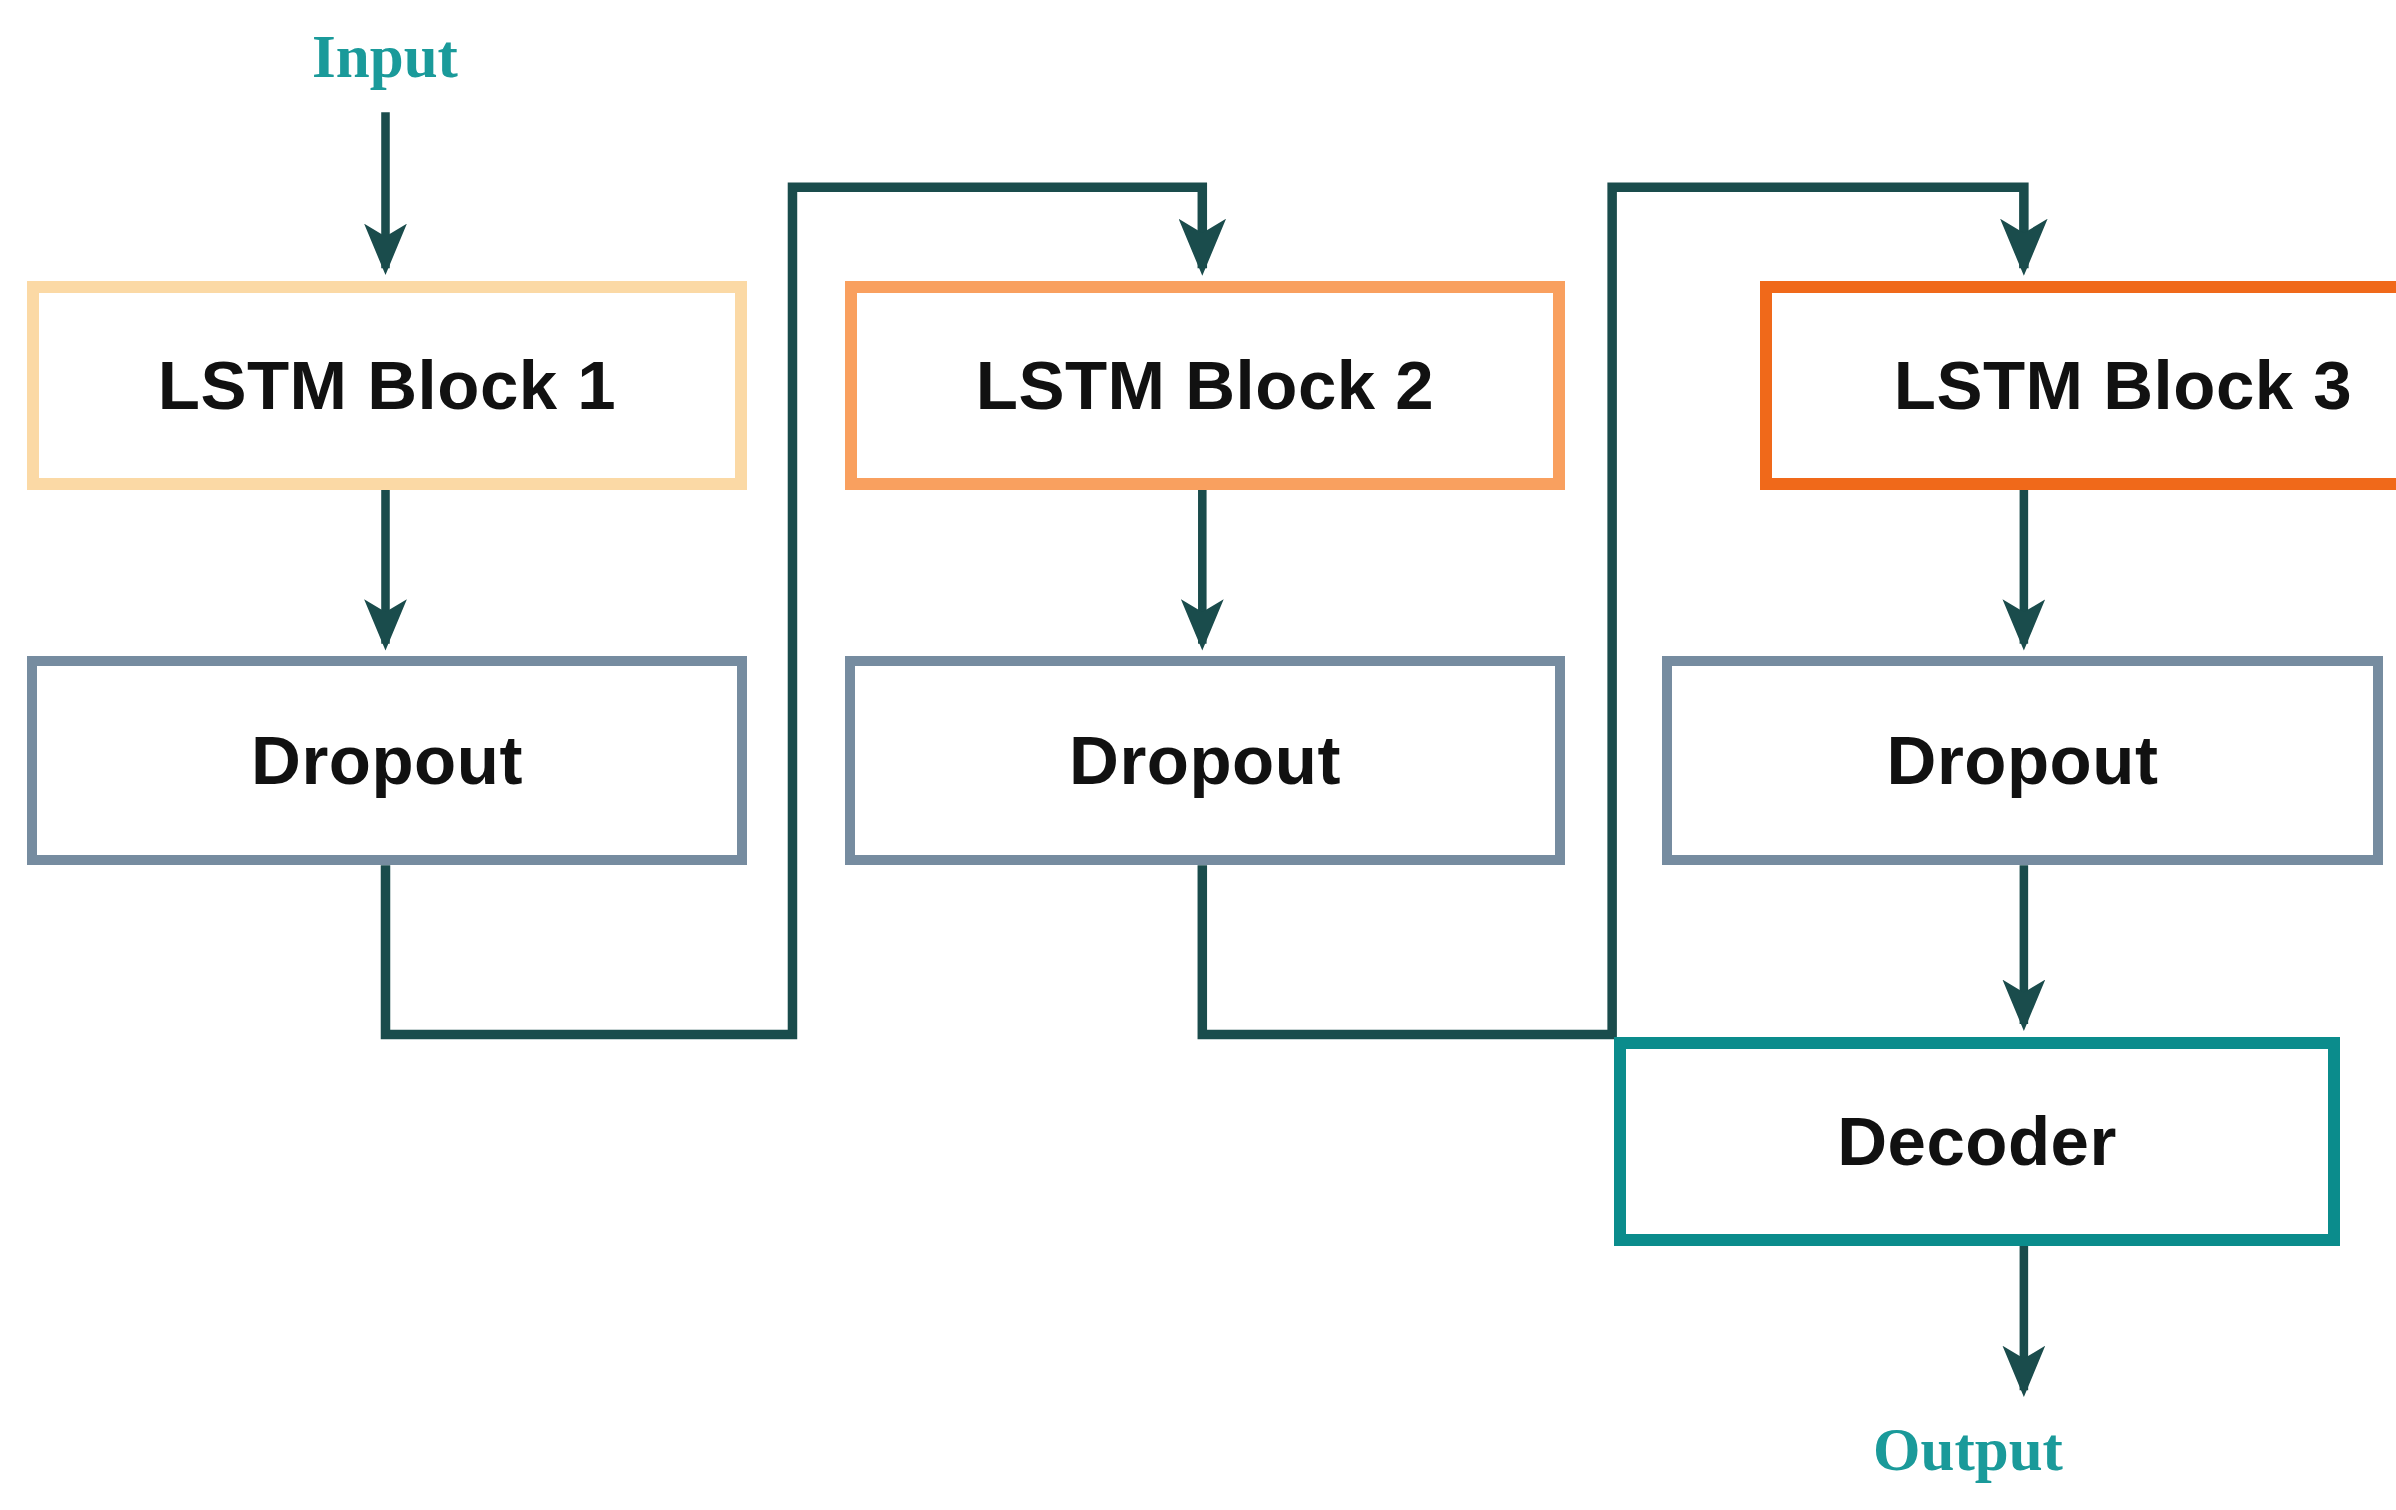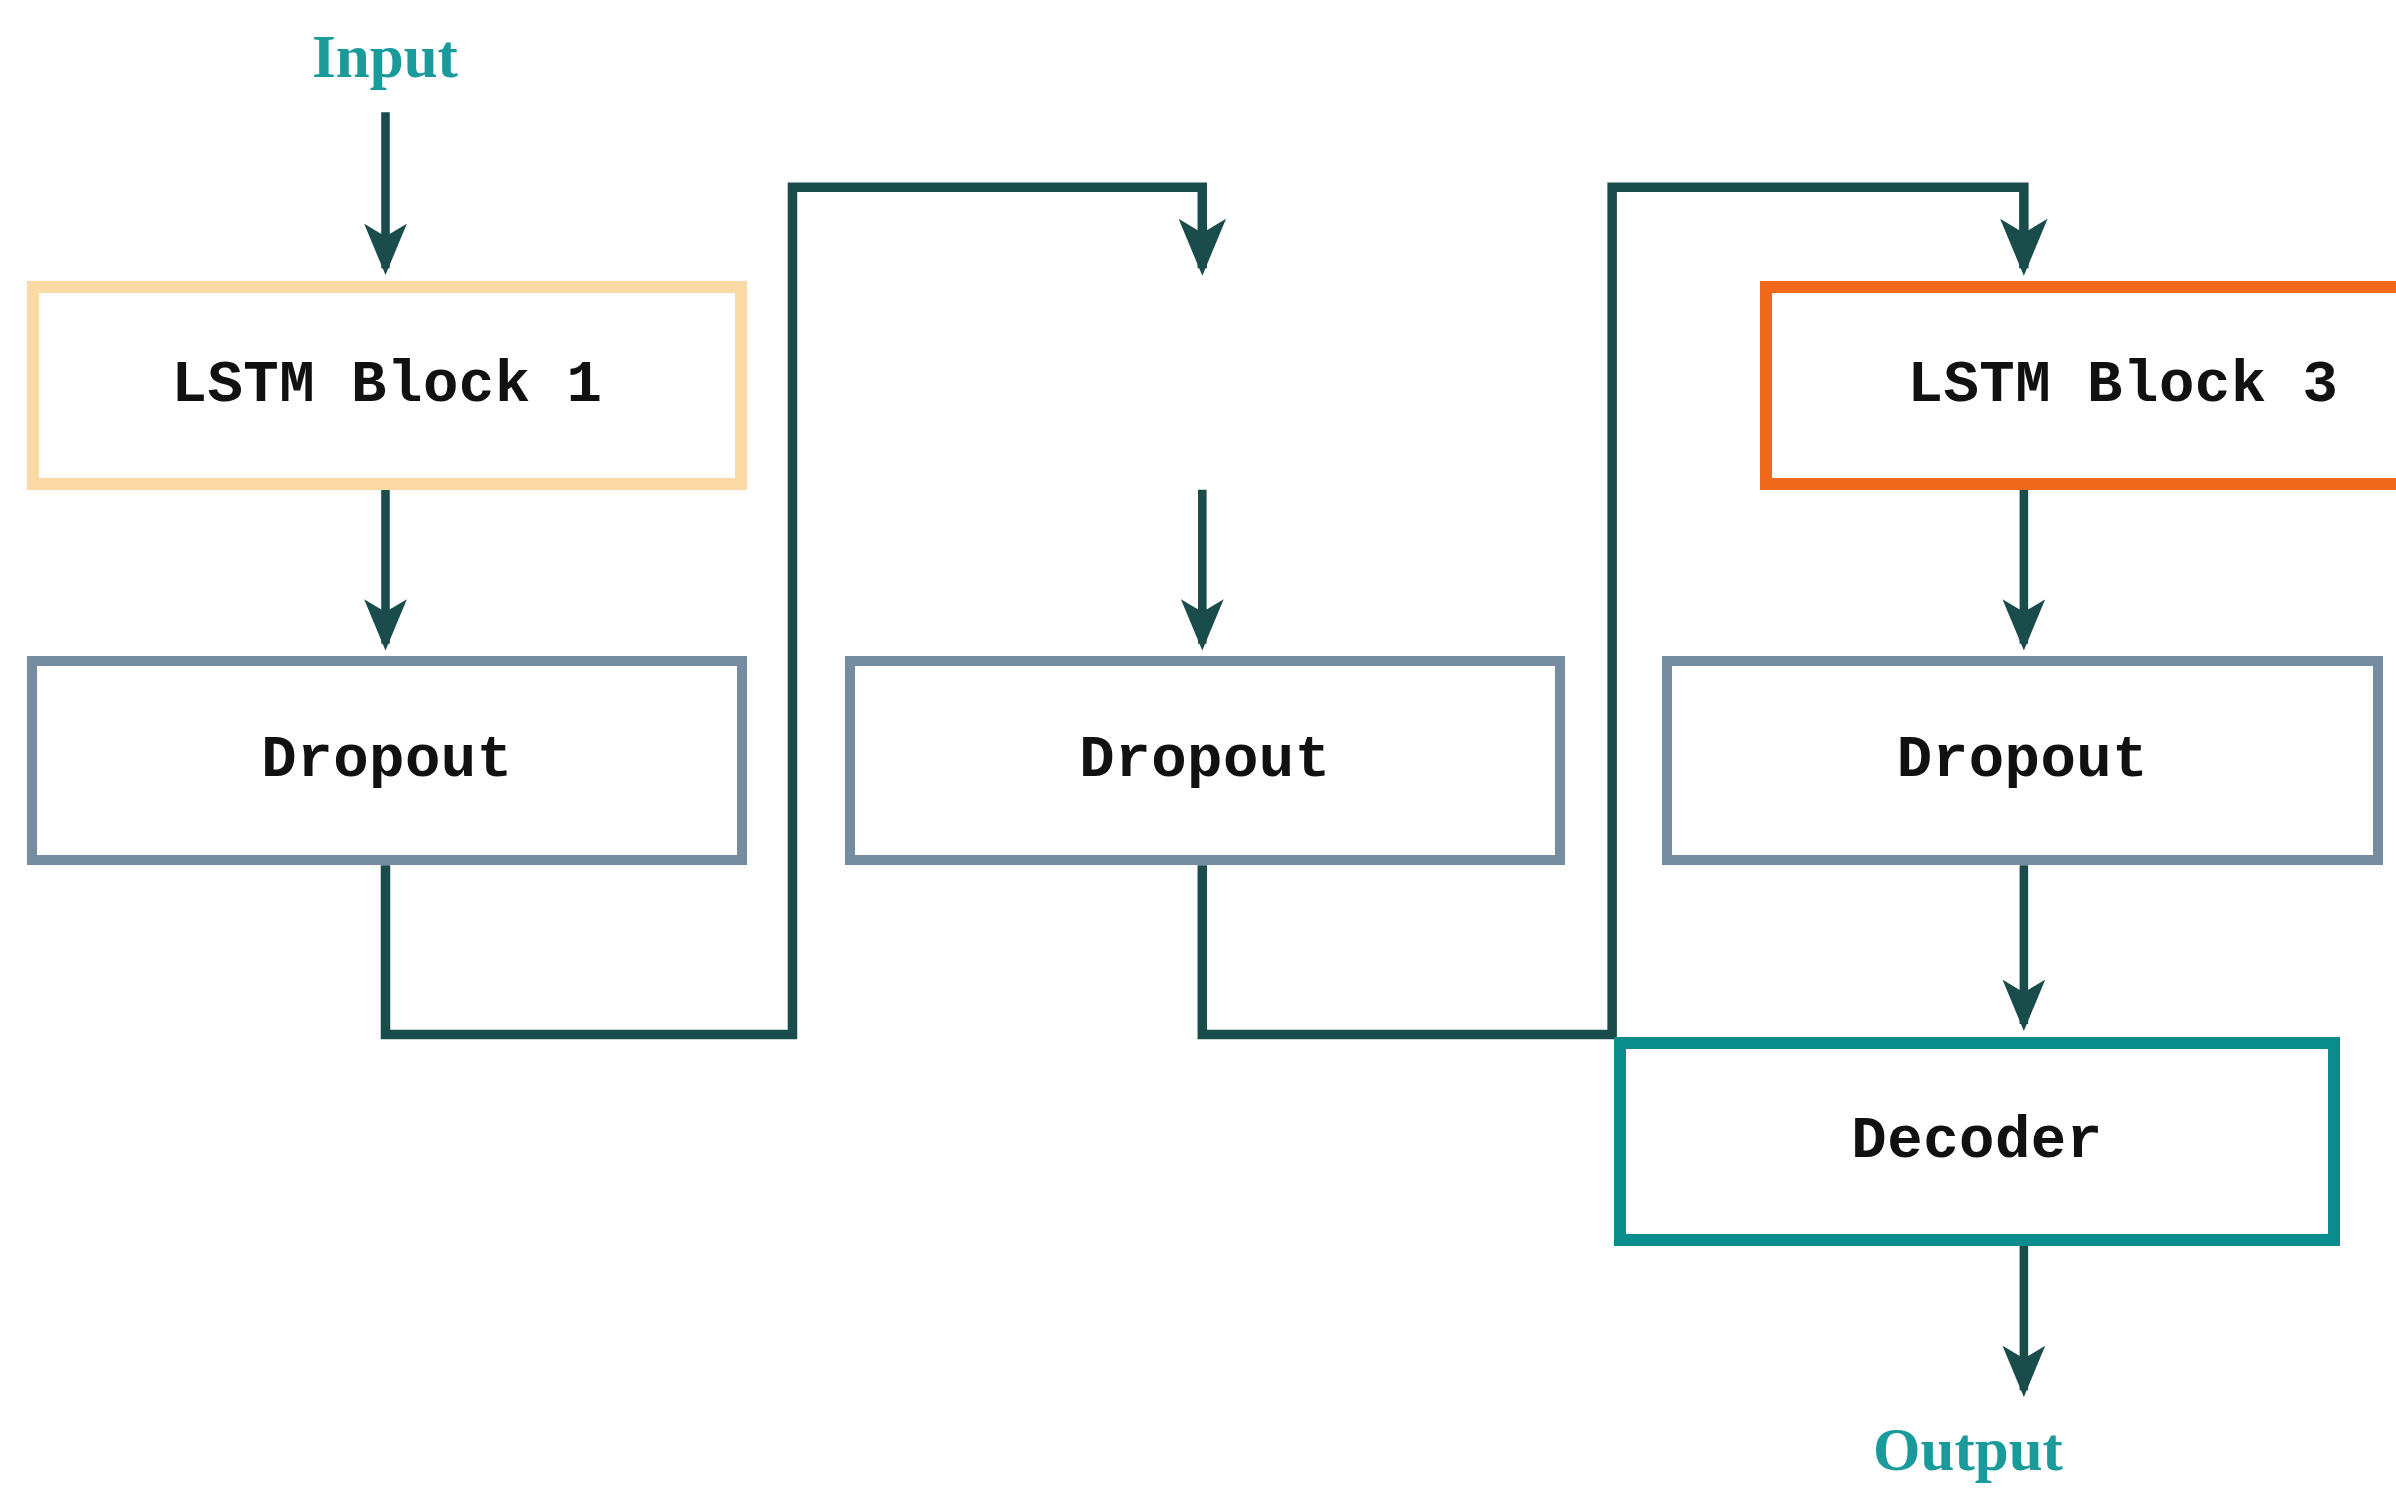--- a/index.html
+++ b/index.html
@@ -27,23 +27,23 @@
   }
   .node {
     position: absolute;
     box-sizing: border-box;
     background: #ffffff;
     display: flex;
     align-items: center;
     justify-content: center;
   }
   .node-label {
-    font-family: Liberation Mono, monospace;
+    font-family: Liberation Sans, sans-serif;
     font-weight: bold;
-    font-size: 59px;
+    font-size: 69px;
     color: #111111;
     letter-spacing: 0.5px;
     white-space: nowrap;
     line-height: 1;
   }
   .endpoint-label {
     position: absolute;
     font-family: "Liberation Serif", "DejaVu Serif", serif;
     font-weight: bold;
     font-size: 61px;
@@ -98,20 +98,23 @@
   </svg>
 
   <div class="endpoint-label" style="left:385px; top:56px; transform:translate(-50%,-50%); color:#1A9A9A;">Input</div>
 
   <div class="endpoint-label" style="left:1968px; top:1449px; transform:translate(-50%,-50%); color:#1A9A9A;">Output</div>
 
   <div class="node" style="left:27px; top:281px; width:720px; height:209px; border:12.4px solid #FBD9A5;">
     <span class="node-label">LSTM Block 1</span>
   </div>
 
+  <div class="node" style="left:845px; top:281px; width:720px; height:209px; border:12.4px solid #F9A05F;">
+    <span class="node-label">LSTM Block 2</span>
+  </div>
 
   <div class="node" style="left:1760px; top:281px; width:726px; height:209px; border:12.4px solid #F0691A;">
     <span class="node-label">LSTM Block 3</span>
   </div>
 
   <div class="node" style="left:27px; top:656px; width:720px; height:209px; border:10.5px solid #768CA0;">
     <span class="node-label">Dropout</span>
   </div>
 
   <div class="node" style="left:845px; top:656px; width:720px; height:209px; border:10.5px solid #768CA0;">

